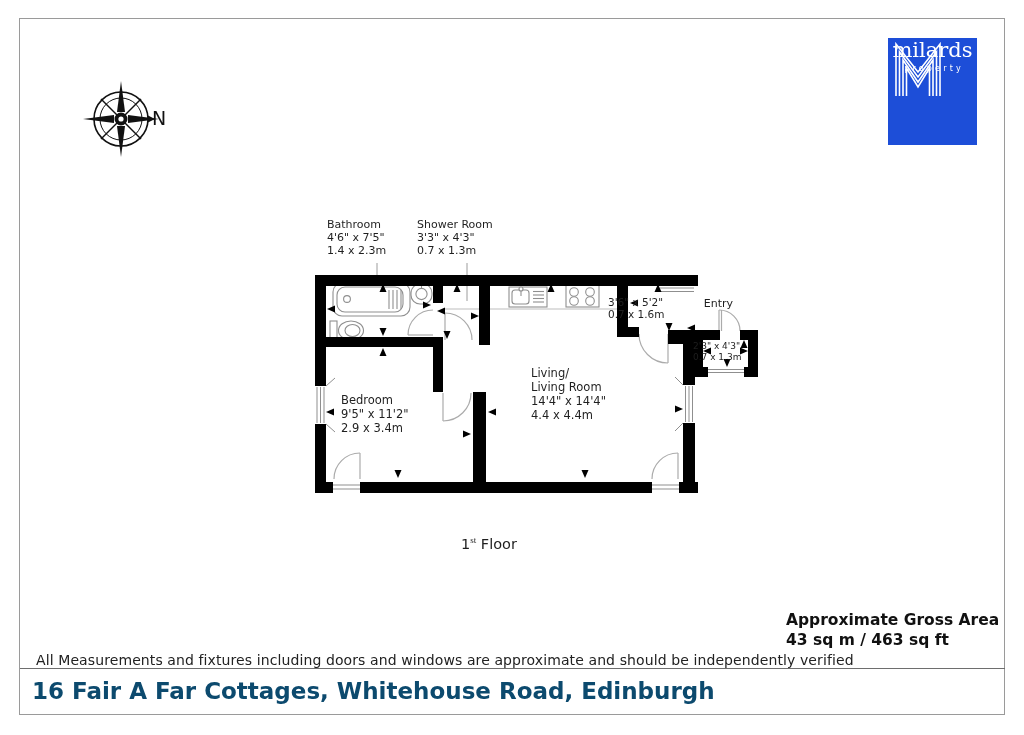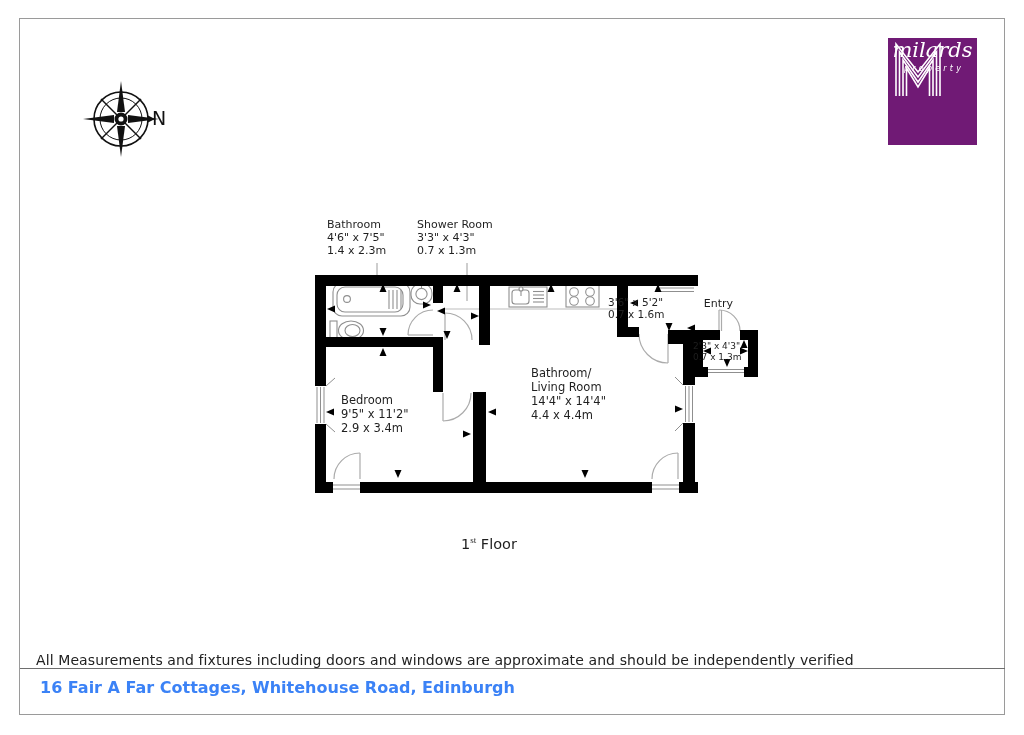--- a/index.html
+++ b/index.html
@@ -14,24 +14,24 @@
   .room-lbl{font-size:11px;line-height:13px;}
   .kv{font-size:11.5px;line-height:14px;}
   .hall-lbl{font-size:10.5px;line-height:12px;}
   .lobby-lbl{font-size:9px;line-height:11px;}
   .entry-lbl{font-size:11px;text-align:center;}
   .floor-lbl{font-size:14.5px;}
   .floor-lbl sup{font-size:9px;font-family:Liberation Serif, serif;}
   .gross{position:absolute;left:786px;top:610px;text-align:left;
          font-weight:bold;font-size:15.5px;line-height:20px;color:#111;}
   .disclaimer{position:absolute;left:36px;top:652px;font-size:14px;color:#222;letter-spacing:0.1px;}
-  .address{position:absolute;left:32px;top:678px;font-size:16px;font-weight:bold;color:#3b82f6;margin-left:8px;}
+  .address{position:absolute;left:32px;top:678px;font-size:23px;font-weight:bold;color:#0c4a6e;}
   .compass-n{position:absolute;left:152px;top:107px;font-size:19px;color:#111;}
-  .logo{position:absolute;left:888px;top:38px;width:89px;height:107px;background:#701a75;
-        display:flex;flex-direction:column;align-items:center;justify-content:flex-start;font-style:italic;}
+  .logo{position:absolute;left:888px;top:38px;width:89px;height:107px;background:#1d4ed8;
+        display:flex;flex-direction:column;align-items:center;justify-content:flex-start;}
   .logo-name{font-family:"DejaVu Serif","Liberation Serif",serif;color:#fff;font-size:21px;line-height:21px;margin-top:2px;}
   .logo-tag{color:#fff;font-size:8px;letter-spacing:3.2px;margin-top:3px;text-indent:3.2px;}
 </style>
 </head>
 <body>
 
 <div class="frame"></div>
 <div class="divider"></div>
 
 <svg width="1024" height="735" viewBox="0 0 1024 735">
@@ -241,36 +241,38 @@
   <div class="ln">0.7 x 1.6m</div>
 </div>
 <div class="lbl entry-lbl" style="left:696px;top:297px;width:45px;">
   <div class="ln">Entry</div>
 </div>
 <div class="lbl lobby-lbl" style="left:693px;top:341px;width:68px;">
   <div class="ln">2'3" x 4'3"</div>
   <div class="ln">0.7 x 1.3m</div>
 </div>
 <div class="lbl kv" style="left:531px;top:366px;width:100px;">
-  <div class="ln">Bathroom/</div>
+  <div class="ln">Living/</div>
   <div class="ln">Living Room</div>
   <div class="ln">14'4" x 14'4"</div>
   <div class="ln">4.4 x 4.4m</div>
 </div>
 <div class="lbl kv" style="left:341px;top:393px;width:100px;">
   <div class="ln">Bedroom</div>
   <div class="ln">9'5" x 11'2"</div>
   <div class="ln">2.9 x 3.4m</div>
 </div>
 
 <div class="lbl floor-lbl" style="left:461px;top:535px;width:100px;">
   <span>1</span><sup>st</sup><span> Floor</span>
 </div>
 
 <div class="gross">
+  <div>Approximate Gross Area</div>
+  <div>43 sq m / 463 sq ft</div>
 </div>
 
 <div class="disclaimer">All Measurements and fixtures including doors and windows are approximate and should be independently verified</div>
 <div class="address">16 Fair A Far Cottages, Whitehouse Road, Edinburgh</div>
 
 <div class="logo">
   <svg width="60" height="62" viewBox="0 0 60 62">
     <g fill="none" stroke="#fff" stroke-width="1.6">
       <path d="M 8 58 V 6 L 30 34 L 52 6 V 58"></path>
       <path d="M 11.5 58 V 14 L 30 39 L 48.5 14 V 58"></path>

